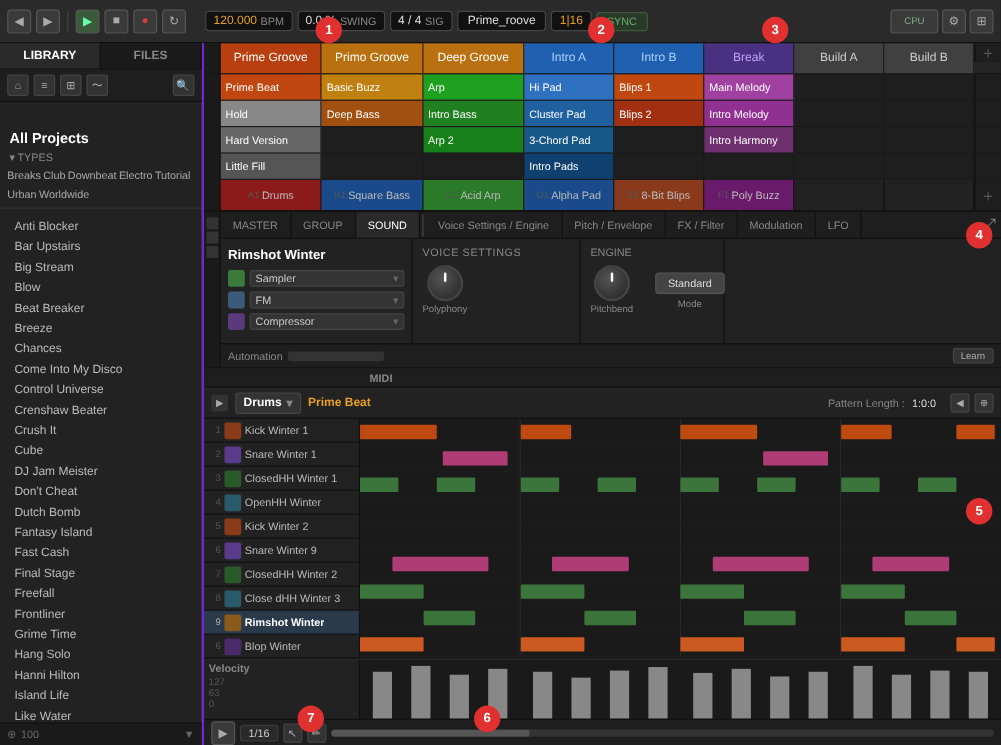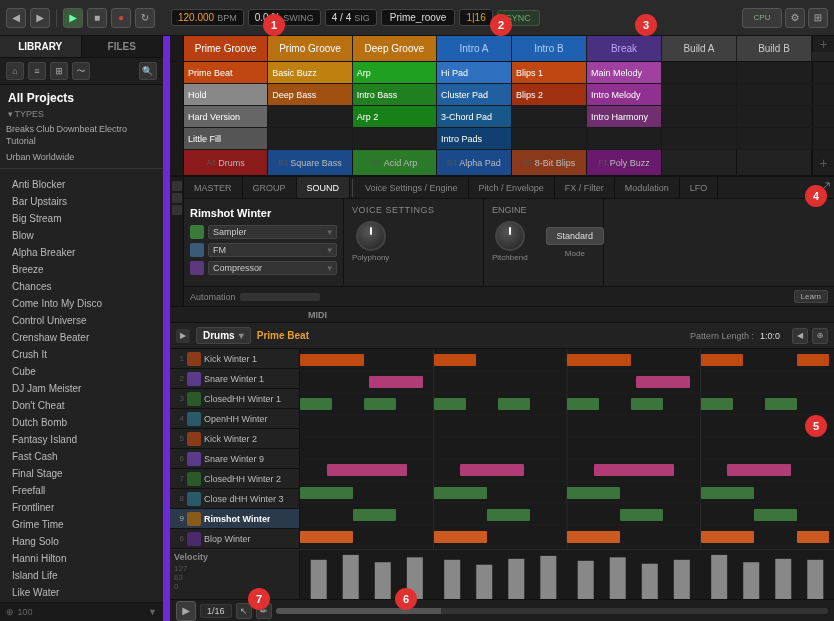--- a/index.html
+++ b/index.html
@@ -84,21 +84,21 @@
     
     .main-layout {
       display: flex;
       height: calc(621px - 36px);
     }
 
     
     .sidebar {
       width: 170px;
       background: #222;
-      border-right: 7px solid #6d28d9;
+      border-right: 2px solid #6d28d9;
       display: flex;
       flex-direction: column;
     }
     .sidebar-tabs {
       display: flex;
       background: #1a1a1a;
       border-bottom: 1px solid #111;
     }
     .sidebar-tab {
       flex: 1;
@@ -130,20 +130,21 @@
       display: flex; align-items: center; justify-content: center;
       color: #aaa;
       font-size: 9px;
       cursor: pointer;
     }
     .sidebar-title {
       font-size: 12px;
       font-weight: bold;
       color: #fff;
       padding: 6px 8px 2px 8px;
+      margin-top: 17px;
     }
     .type-tags {
       padding: 3px 6px;
       display: flex;
       flex-wrap: wrap;
       gap: 2px;
     }
     .type-tag {
       font-size: 9px;
       color: #aaa;
@@ -777,21 +778,21 @@
     <div class="type-tags">
       <span class="type-tag">Urban</span>
       <span class="type-tag">Worldwide</span>
     </div>
     <div style="height:1px;background:#333;margin:3px 0;"></div>
     <div class="sidebar-list">
       <div class="sidebar-item">Anti Blocker</div>
       <div class="sidebar-item">Bar Upstairs</div>
       <div class="sidebar-item">Big Stream</div>
       <div class="sidebar-item">Blow</div>
-      <div class="sidebar-item">Alpha Breaker</div>
+      <div class="sidebar-item">Beat Breaker</div>
       <div class="sidebar-item">Breeze</div>
       <div class="sidebar-item">Chances</div>
       <div class="sidebar-item">Come Into My Disco</div>
       <div class="sidebar-item">Control Universe</div>
       <div class="sidebar-item">Crenshaw Beater</div>
       <div class="sidebar-item">Crush It</div>
       <div class="sidebar-item">Cube</div>
       <div class="sidebar-item">DJ Jam Meister</div>
       <div class="sidebar-item">Don't Cheat</div>
       <div class="sidebar-item">Dutch Bomb</div>

